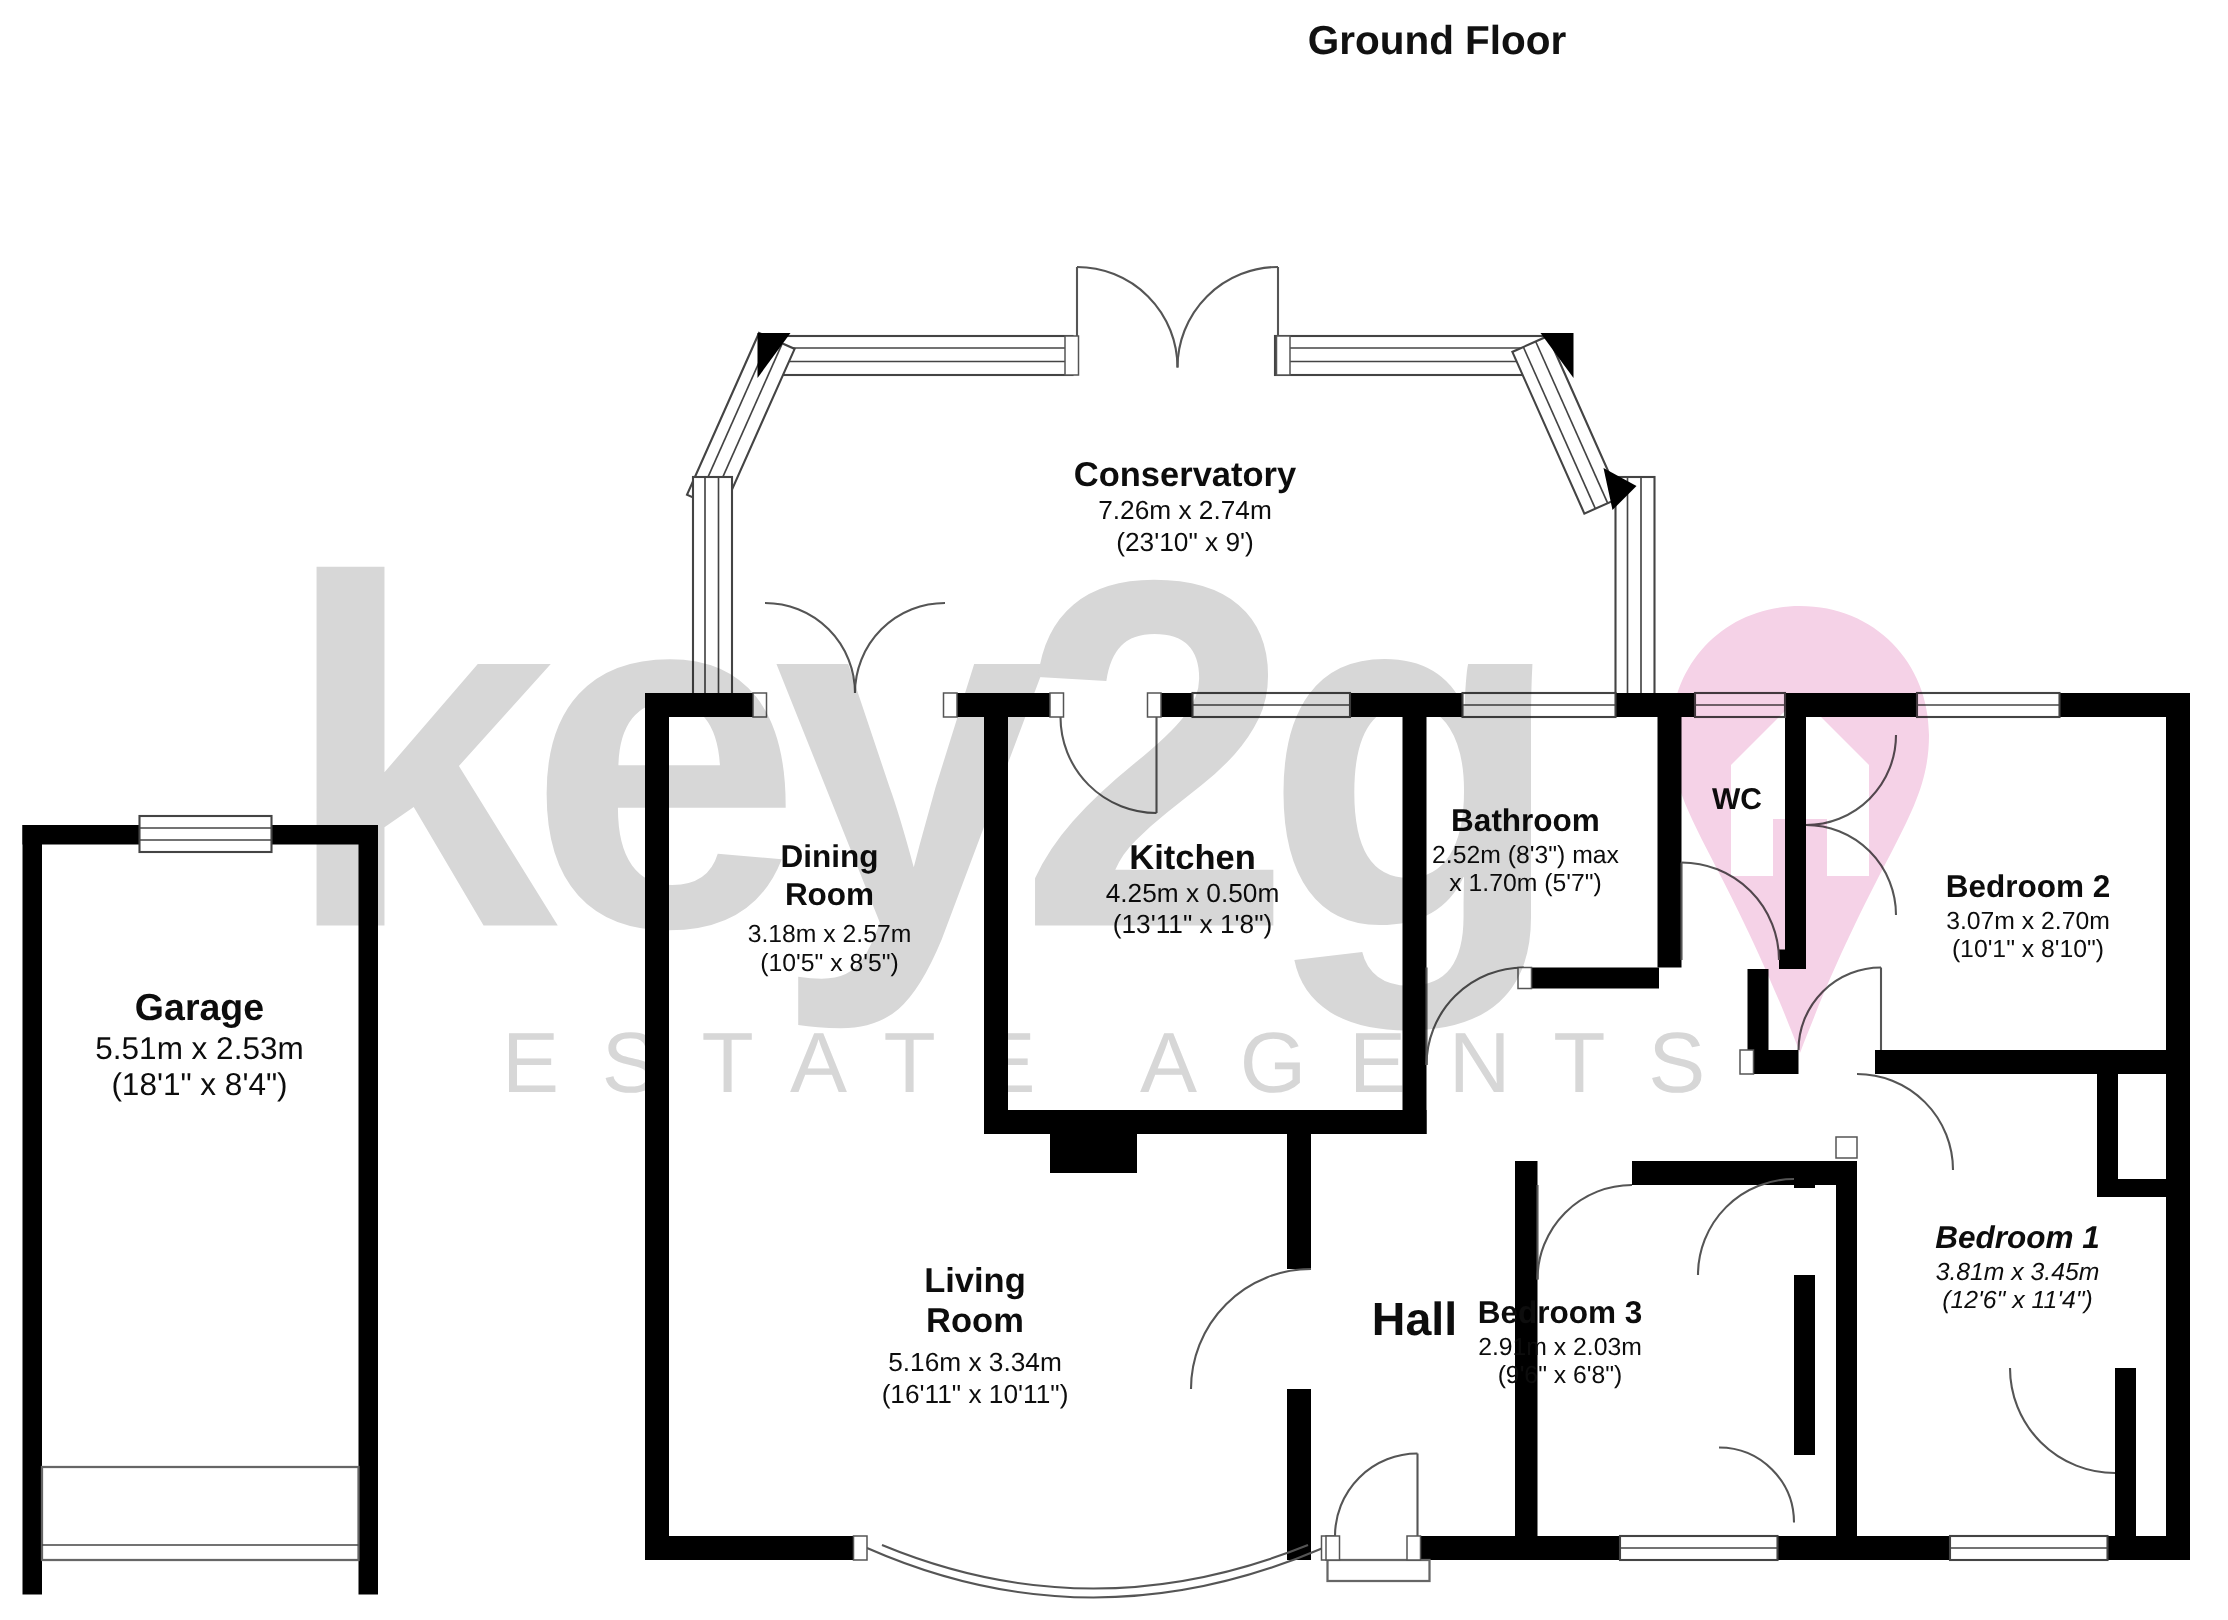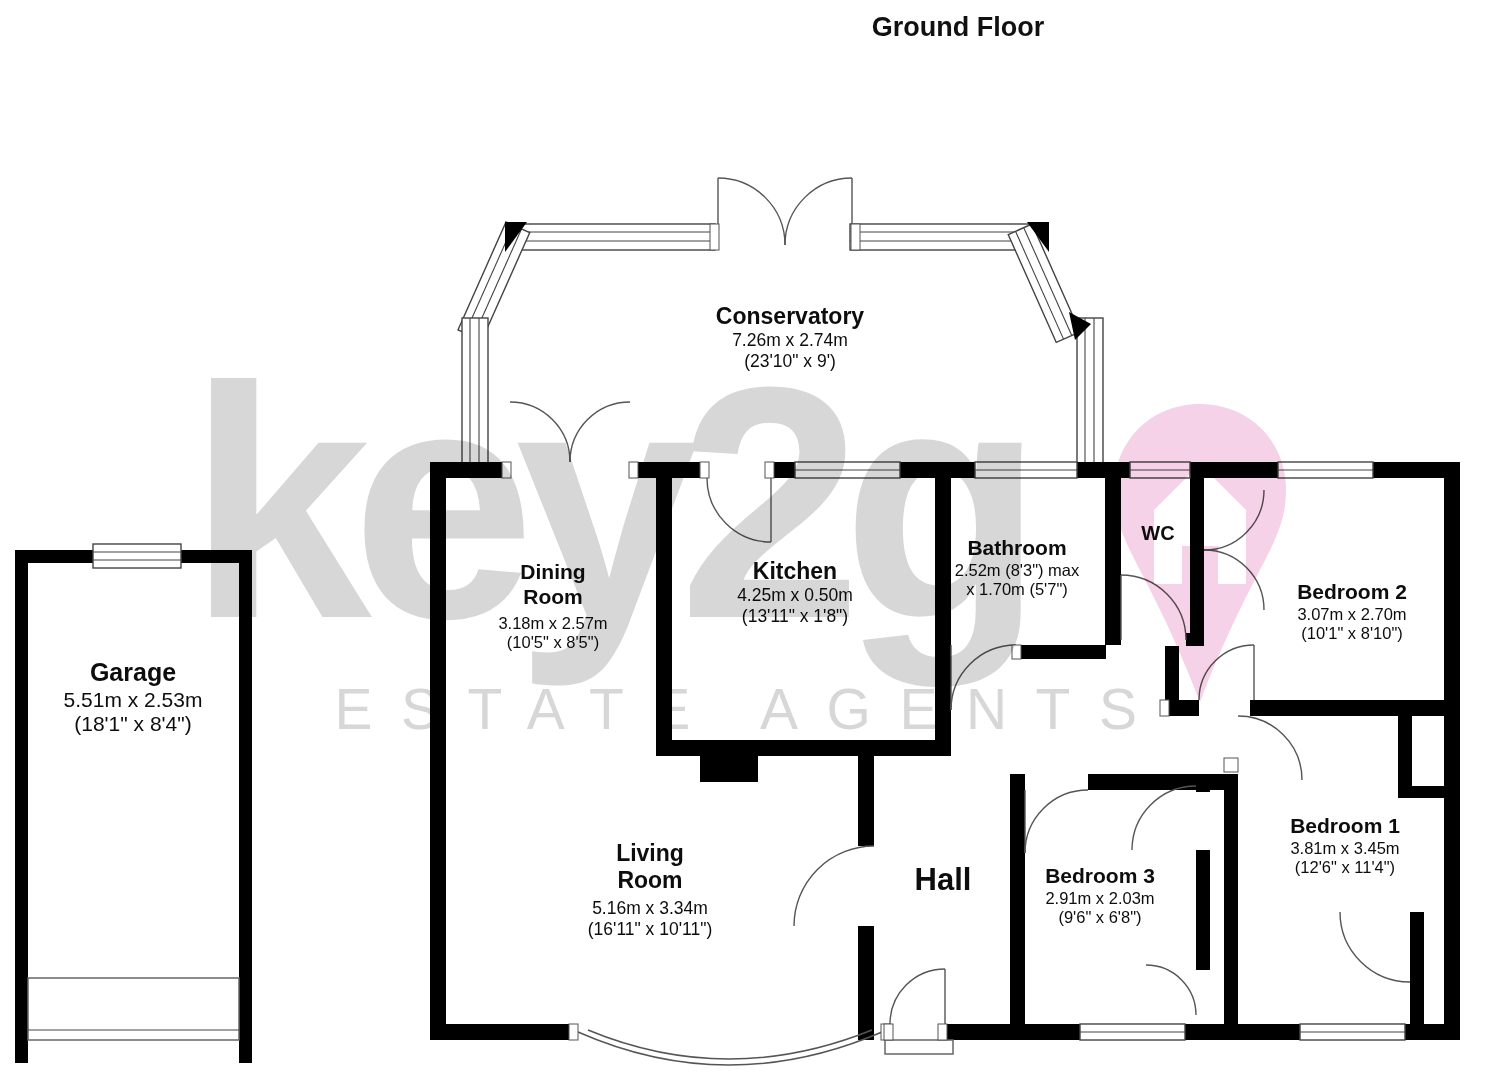--- a/index.html
+++ b/index.html
@@ -265,27 +265,27 @@
   <div class="room-label md wrap" style="left:650px;top:836px;text-align:center;">
     <span class="rname">Living Room</span>
     <span class="rdims">5.16m x 3.34m</span>
     <span class="rdims">(16'11" x 10'11")</span>
   </div>
 
   <div class="room-label solo" style="left:943px;top:862px;">
     <span class="rname">Hall</span>
   </div>
 
-  <div class="room-label" style="left:1100px;top:864px;">
+  <div class="room-label" style="left:1040px;top:864px;">
     <span class="rname">Bedroom 3</span>
     <span class="rdims">2.91m x 2.03m</span>
     <span class="rdims">(9'6" x 6'8")</span>
   </div>
 
-  <div class="room-label" style="left:1345px;top:814px;">
+  <div class="room-label" style="left:1345px;top:814px;font-style:italic;">
     <span class="rname">Bedroom 1</span>
     <span class="rdims">3.81m x 3.45m</span>
     <span class="rdims">(12'6" x 11'4")</span>
   </div>
 
   <div class="wm">
     <div class="wm-brand">key2g</div>
     <svg class="wm-pin" width="185" height="310" viewBox="0 0 185 310">
       <path d="M92 6 C42 6 6 44 6 92 C6 146 40 168 92 304 C144 168 178 146 178 92 C178 44 142 6 92 6 Z" fill="#f5d2e7"></path>
       <polygon points="46,112 92,66 138,112 138,186 46,186" fill="#ffffff"></polygon>

